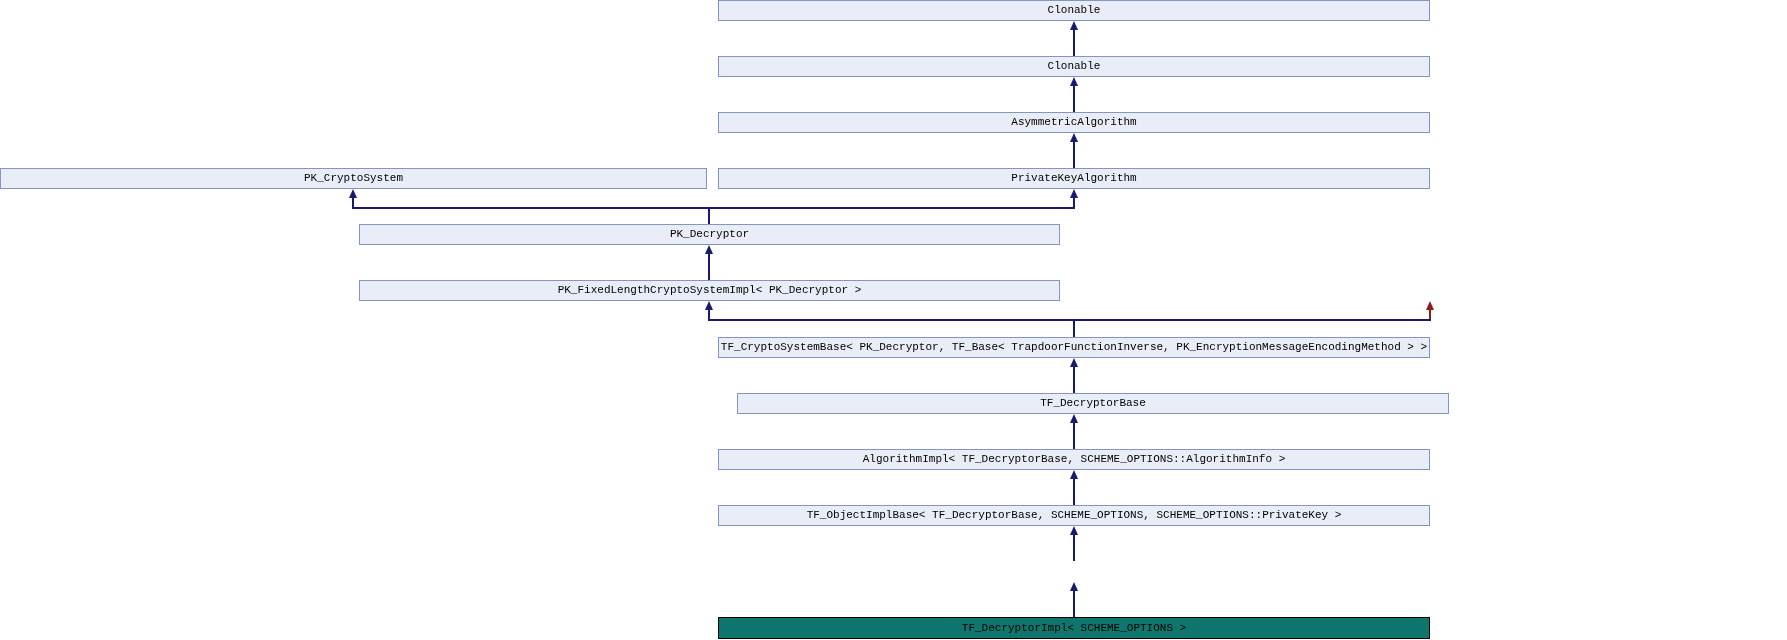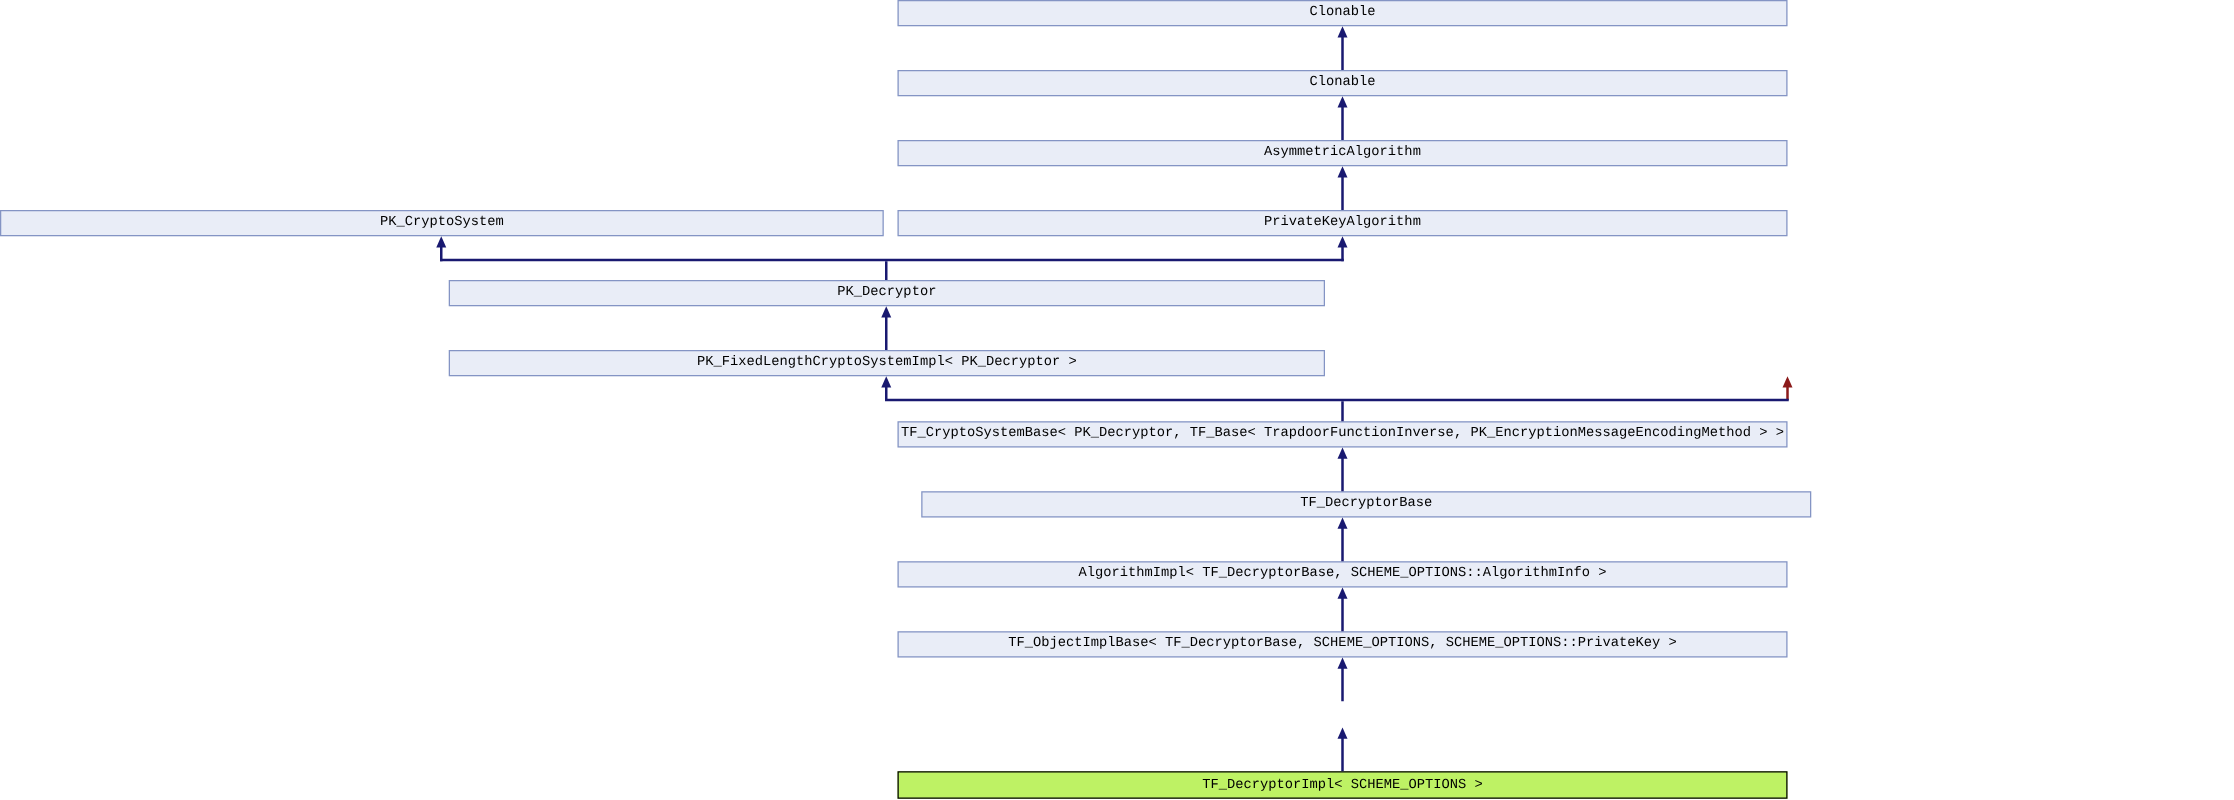--- a/index.html
+++ b/index.html
@@ -22,21 +22,21 @@
     overflow: hidden;
     cursor: pointer;
   }
   .node span {
     display: block;
     font-size: 11px;
     line-height: 19px;
     color: #000000;
   }
   .node.focus {
-    background: #bef264;
+    background: #0f766e;
     border: 1px solid #000000;
     height: 22px;
     cursor: default;
   }
   .node.focus span { line-height: 20px; }
   .vshaft {
     position: absolute;
     width: 2px;
     background: #191970;
   }

